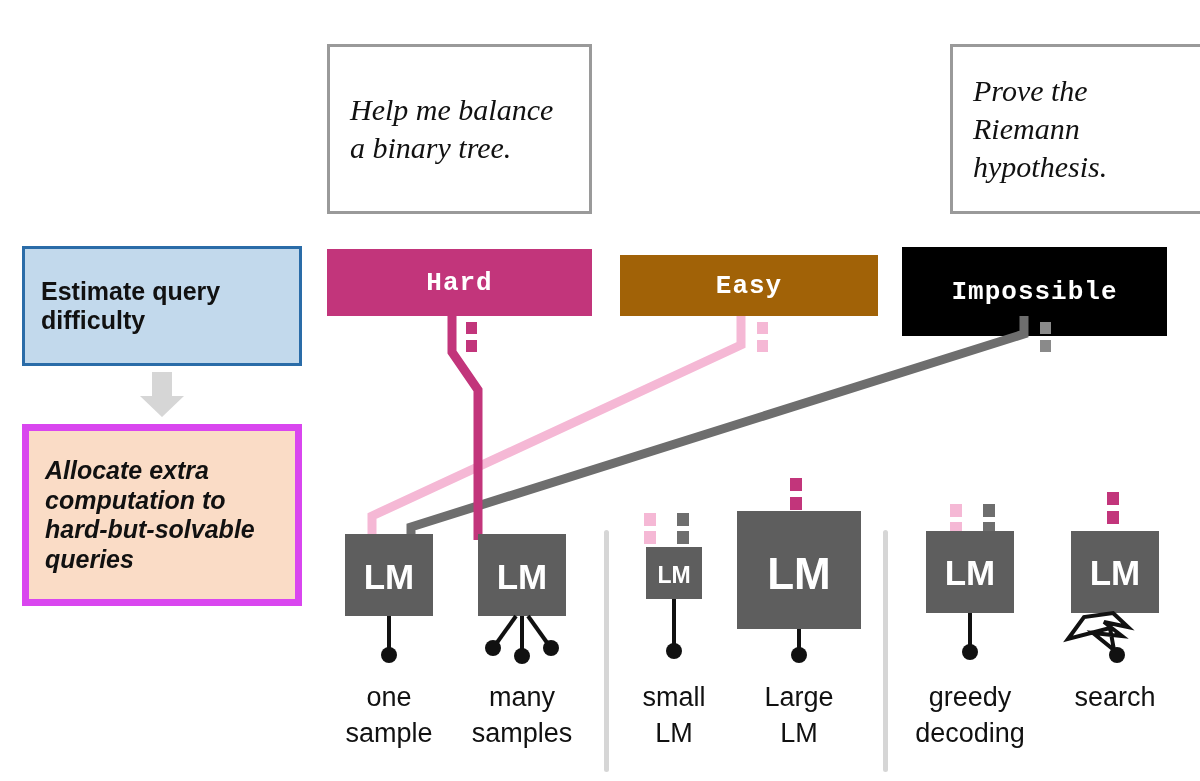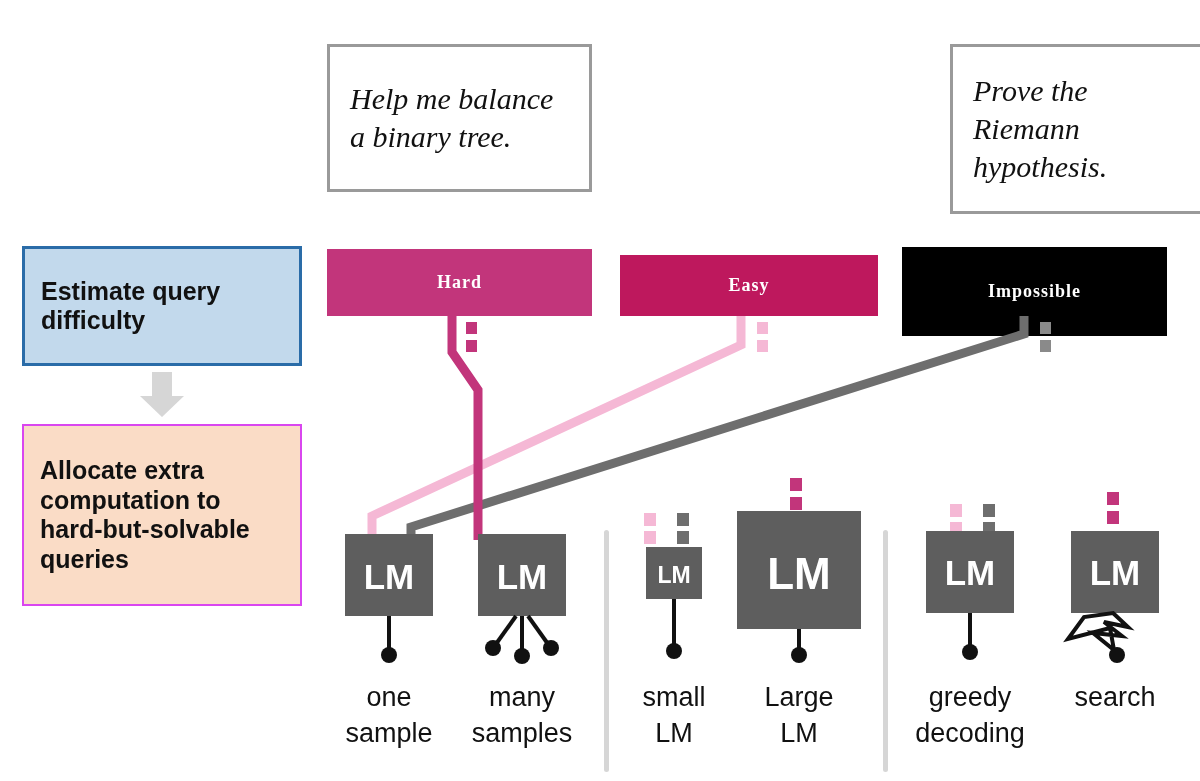--- a/index.html
+++ b/index.html
@@ -4,39 +4,39 @@
 <style>
   html,body{margin:0;padding:0;background:#ffffff;}
   body{width:1200px;height:781px;overflow:hidden;font-family:"Liberation Sans",sans-serif;}
   #stage{position:relative;width:1200px;height:781px;background:#fff;}
 
   
   .flowbox{position:absolute;box-sizing:border-box;border-radius:0;display:flex;align-items:center;}
   .flowbox .txt{font-weight:bold;font-size:25px;line-height:1.18;color:#111;padding:0 16px;}
 
   #box-estimate{left:22px;top:246px;width:280px;height:120px;background:#c2d9ec;border:3px solid #2a6ca8;}
-  #box-allocate{left:22px;top:424px;width:280px;height:182px;background:#fadcc6;border:2px solid #d946ef;}
+  #box-allocate{left:22px;top:424px;width:280px;height:182px;background:#fadcc6;border:7px solid #d946ef;font-style:italic;}
 
   #arrow-down{position:absolute;left:138px;top:372px;width:48px;height:46px;}
 
   
   .query-card{position:absolute;box-sizing:border-box;background:#fff;border:3px solid #9a9a9a;
      display:flex;align-items:center;}
   .query-card .qtxt{font-family:"Liberation Serif",serif;font-style:italic;font-size:30px;
      line-height:1.27;color:#111;padding:0 20px;}
-  #query-0{left:327px;top:44px;width:265px;height:148px;}
+  #query-0{left:327px;top:44px;width:265px;height:170px;}
   #query-1{left:607px;top:44px;width:278px;height:170px;}
   #query-2{left:902px;top:44px;width:265px;height:170px;margin-left:48px;}
 
   
   .diff-bar{position:absolute;display:flex;align-items:center;justify-content:center;}
-  .diff-bar .dlabel{font-family:Liberation Serif, serif;font-weight:bold;
-     font-size:18px;letter-spacing:1px;color:#ffffff;}
+  .diff-bar .dlabel{font-family:Liberation Mono, monospace;font-weight:bold;
+     font-size:26px;letter-spacing:1px;color:#ffffff;}
   #diff-0{left:327px;top:249px;width:265px;height:67px;background:#c2357b;}
-  #diff-1{left:620px;top:255px;width:258px;height:61px;background:#be185d;}
+  #diff-1{left:620px;top:255px;width:258px;height:61px;background:#a16207;}
   #diff-2{left:902px;top:247px;width:265px;height:89px;background:#000000;}
 
   
   #overlay{position:absolute;left:0;top:0;width:1200px;height:781px;}
 
   .lm-text{font-family:"Liberation Sans",sans-serif;font-weight:bold;fill:#ffffff;
      text-anchor:middle;dominant-baseline:central;}
   .cap{font-family:"Liberation Sans",sans-serif;font-size:27px;fill:#111;text-anchor:middle;}
 </style>
 </head>

